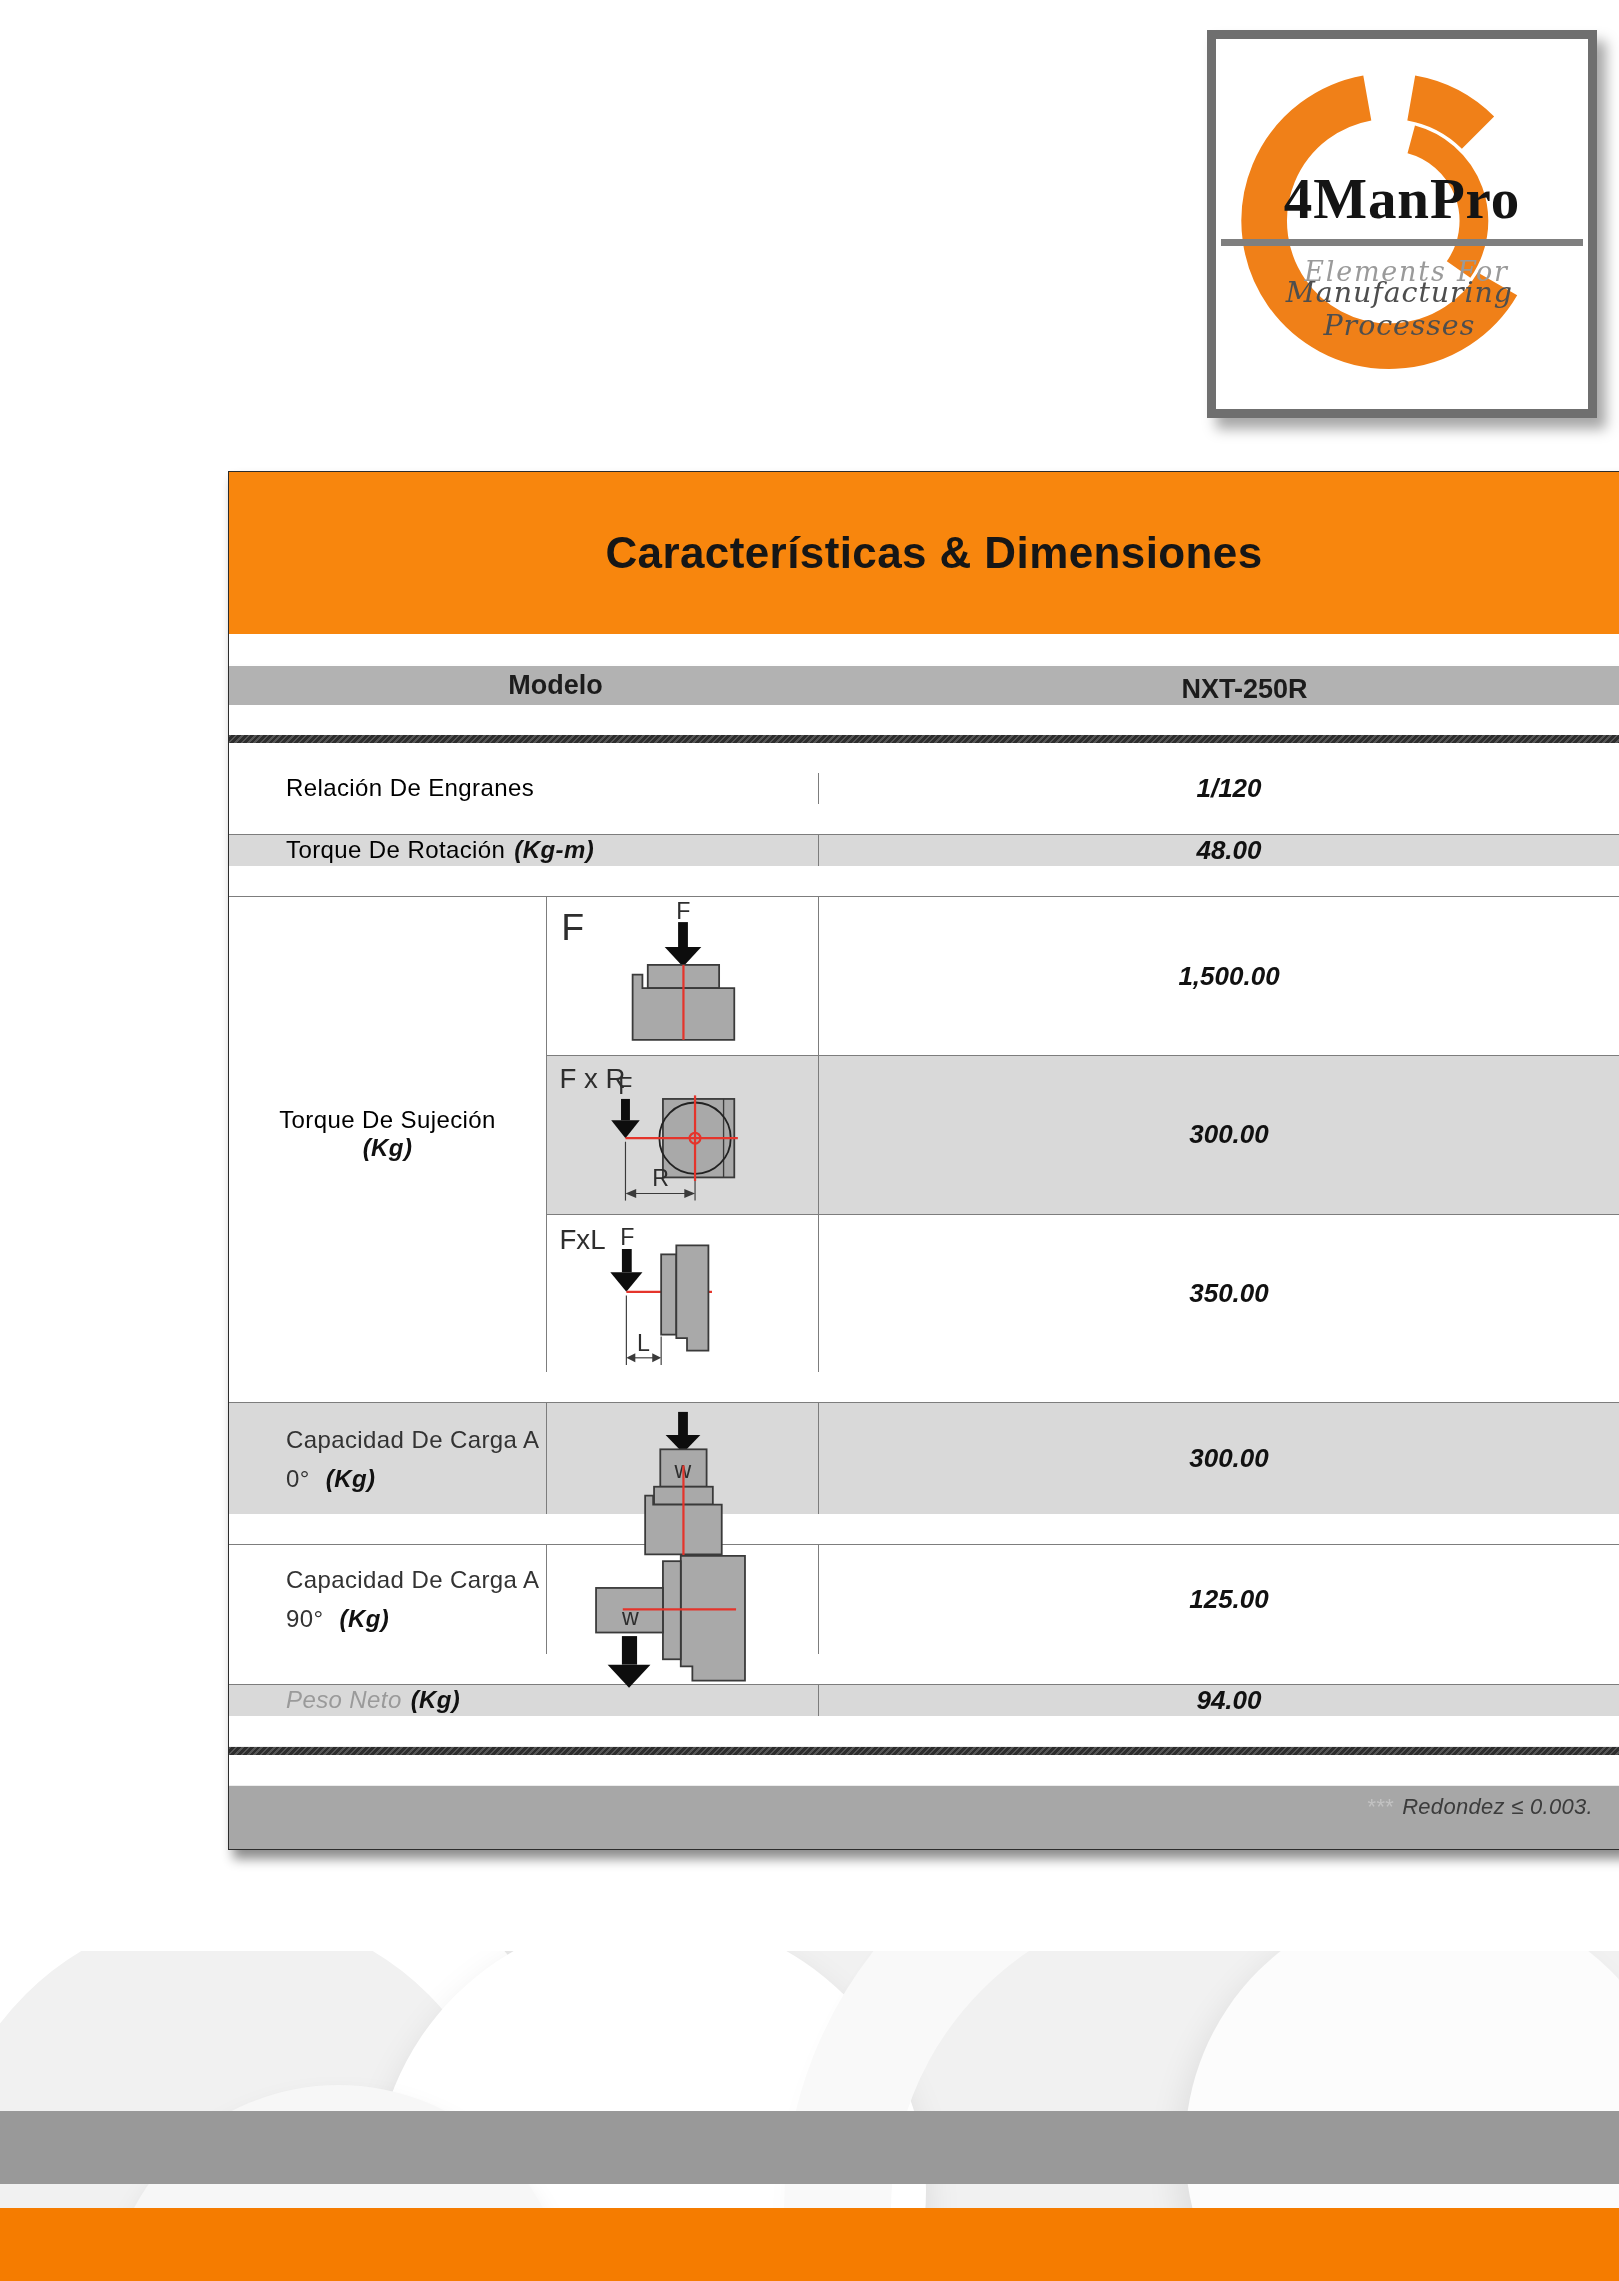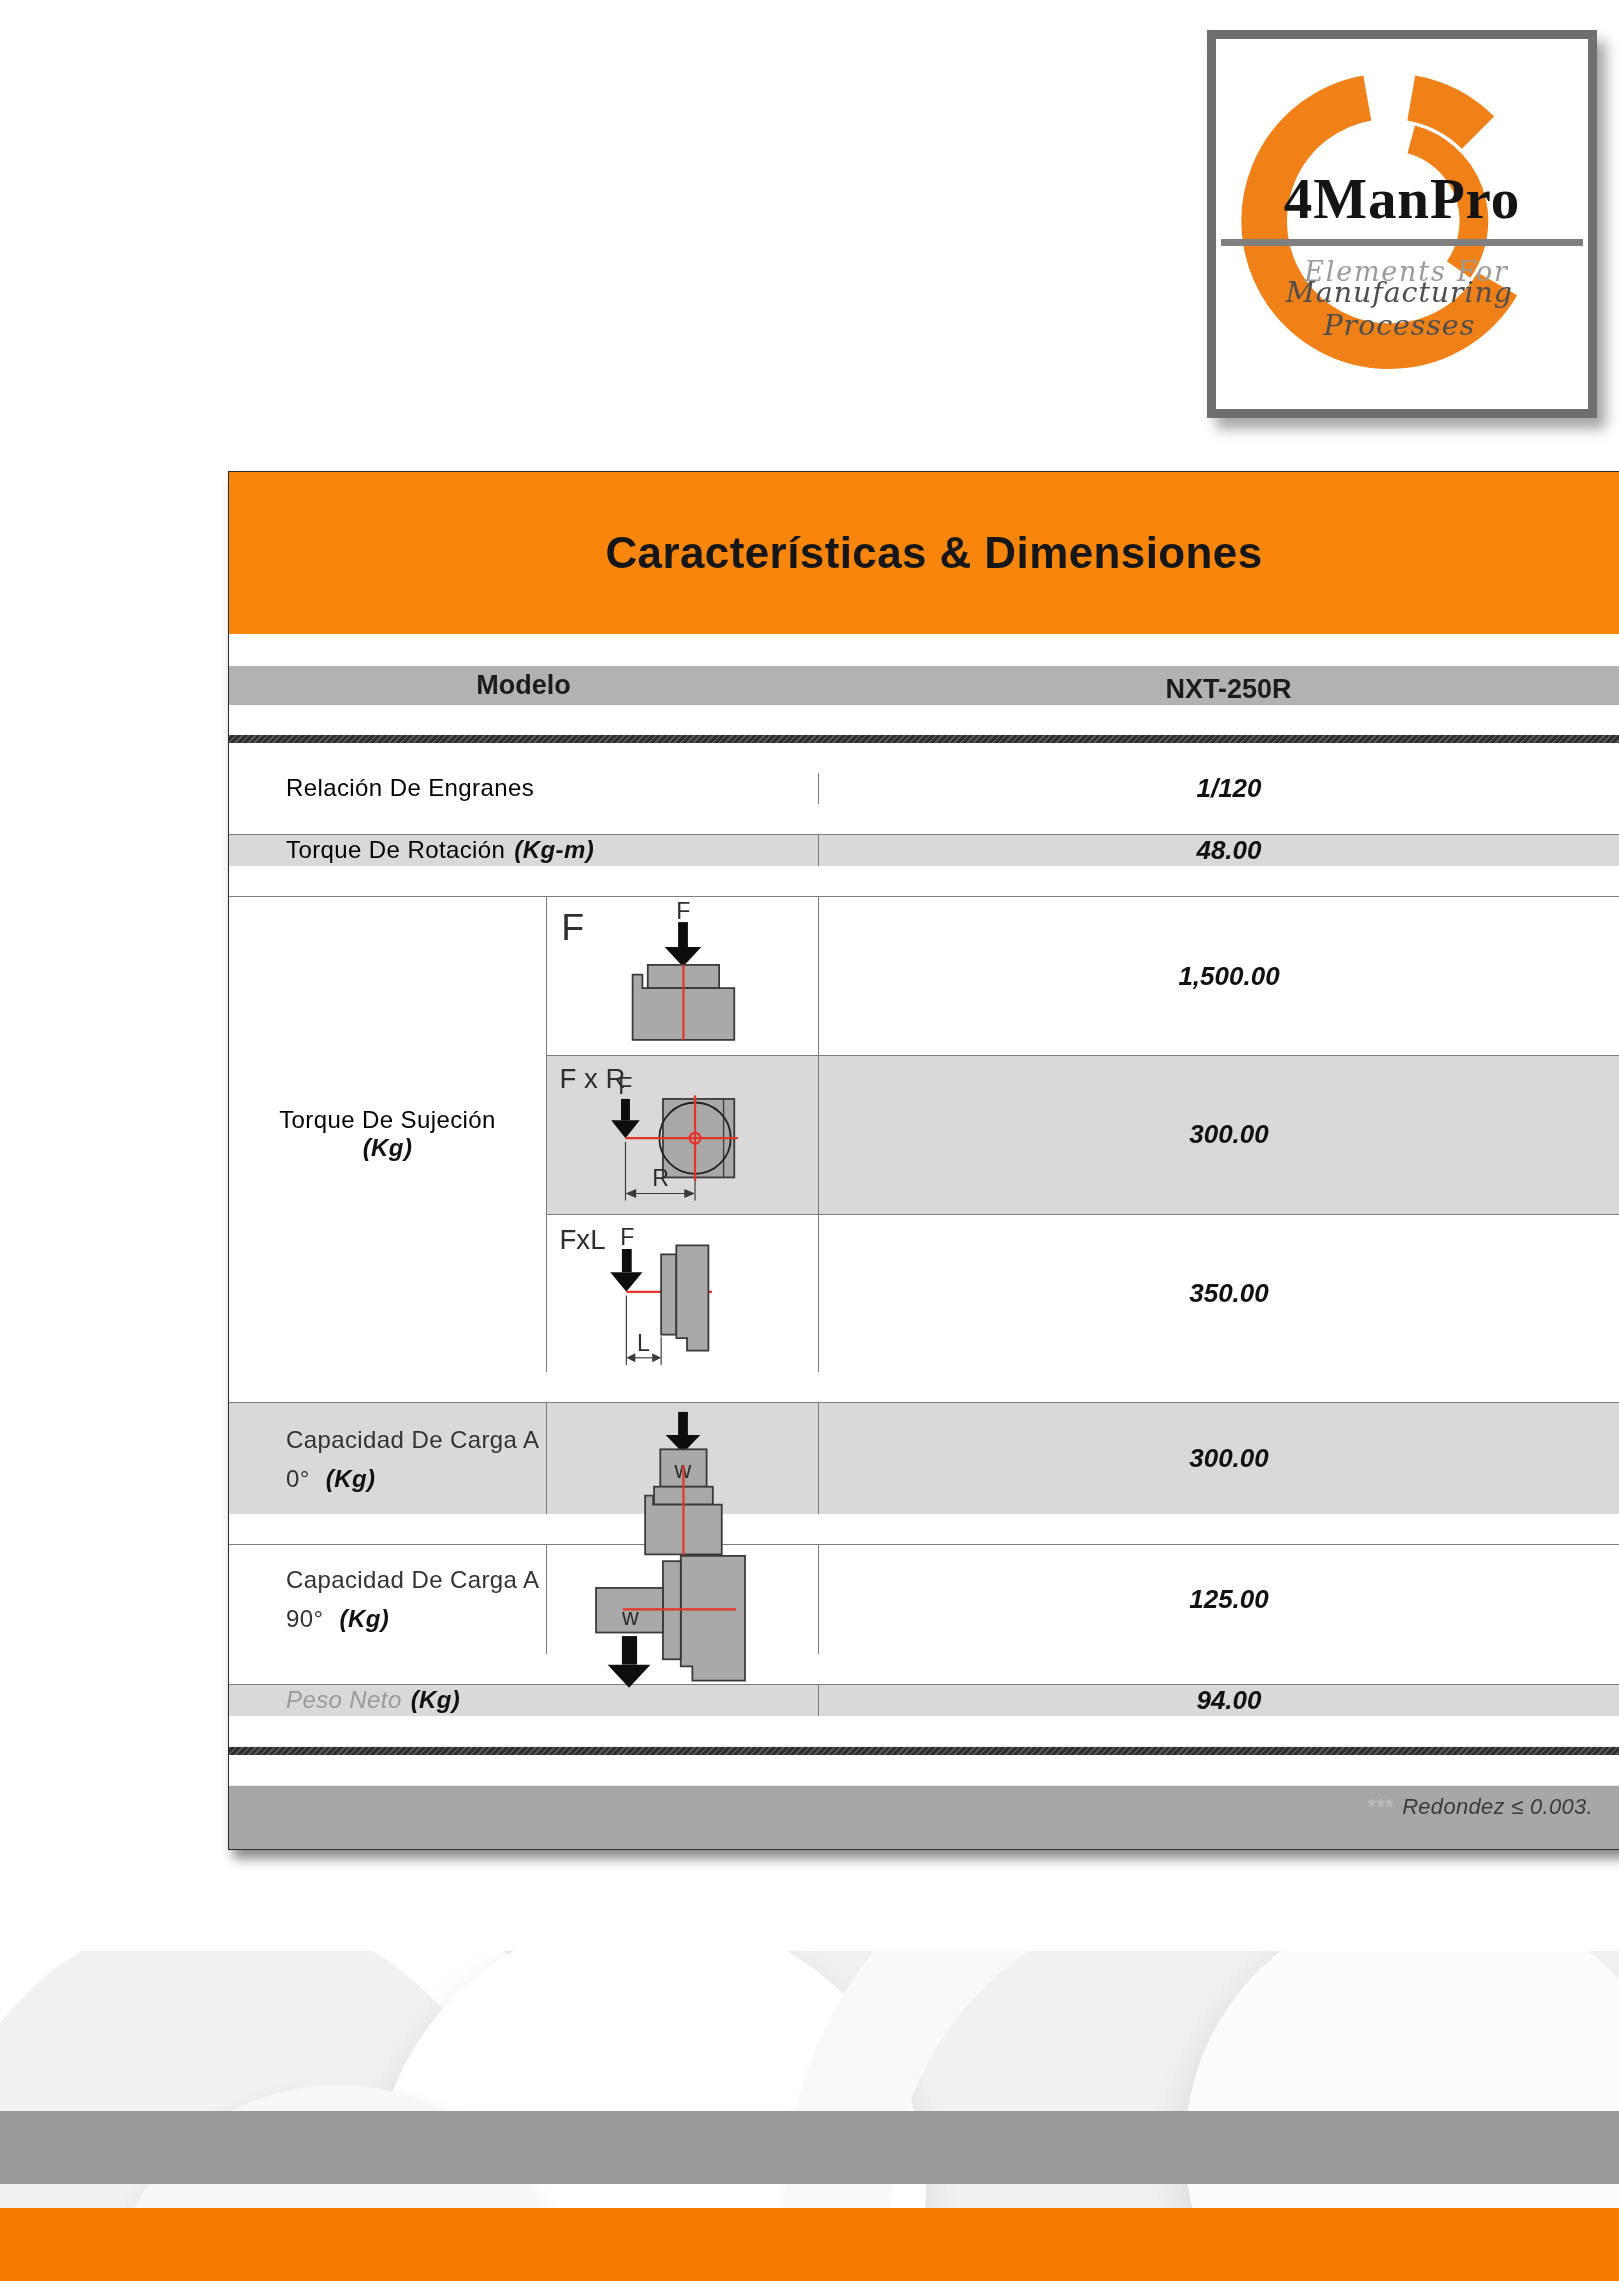--- a/index.html
+++ b/index.html
@@ -42,21 +42,21 @@
   }
   .row{display:flex;box-sizing:border-box;}
   .hdr-orange{
     height:236px;background:#F8860D;
     display:flex;align-items:center;justify-content:center;
   }
   .hdr-title{font-size:44px;font-weight:800;color:#161616;letter-spacing:0.4px;}
   .model-band{height:57px;background:#b2b2b2;border-top:2.7px solid #fdfdfd;}
   .model-cell{display:flex;align-items:center;justify-content:center;
     font-size:27px;font-weight:700;color:#1c1c1c;}
-  .model-left{width:589px;}
+  .model-left{width:589px;padding-left:32px;}
   .model-right{flex:1;margin-top:8px;}
   .hatch{
     height:11.6px;
     background:repeating-linear-gradient(135deg,#565656 0 1.8px,#2d2d2d 1.8px 4.5px);
   }
   .hatch.bottom{border-top:1.8px solid #efefef;}
   .c12{width:589px;box-sizing:border-box;display:flex;align-items:center;padding-left:57px;}
   .c1{width:317px;box-sizing:border-box;}
   .c2{width:272px;box-sizing:border-box;border-left:0.9px solid #7d7d7d;position:relative;}
   .c3{flex:1;box-sizing:border-box;border-left:0.9px solid #7d7d7d;

